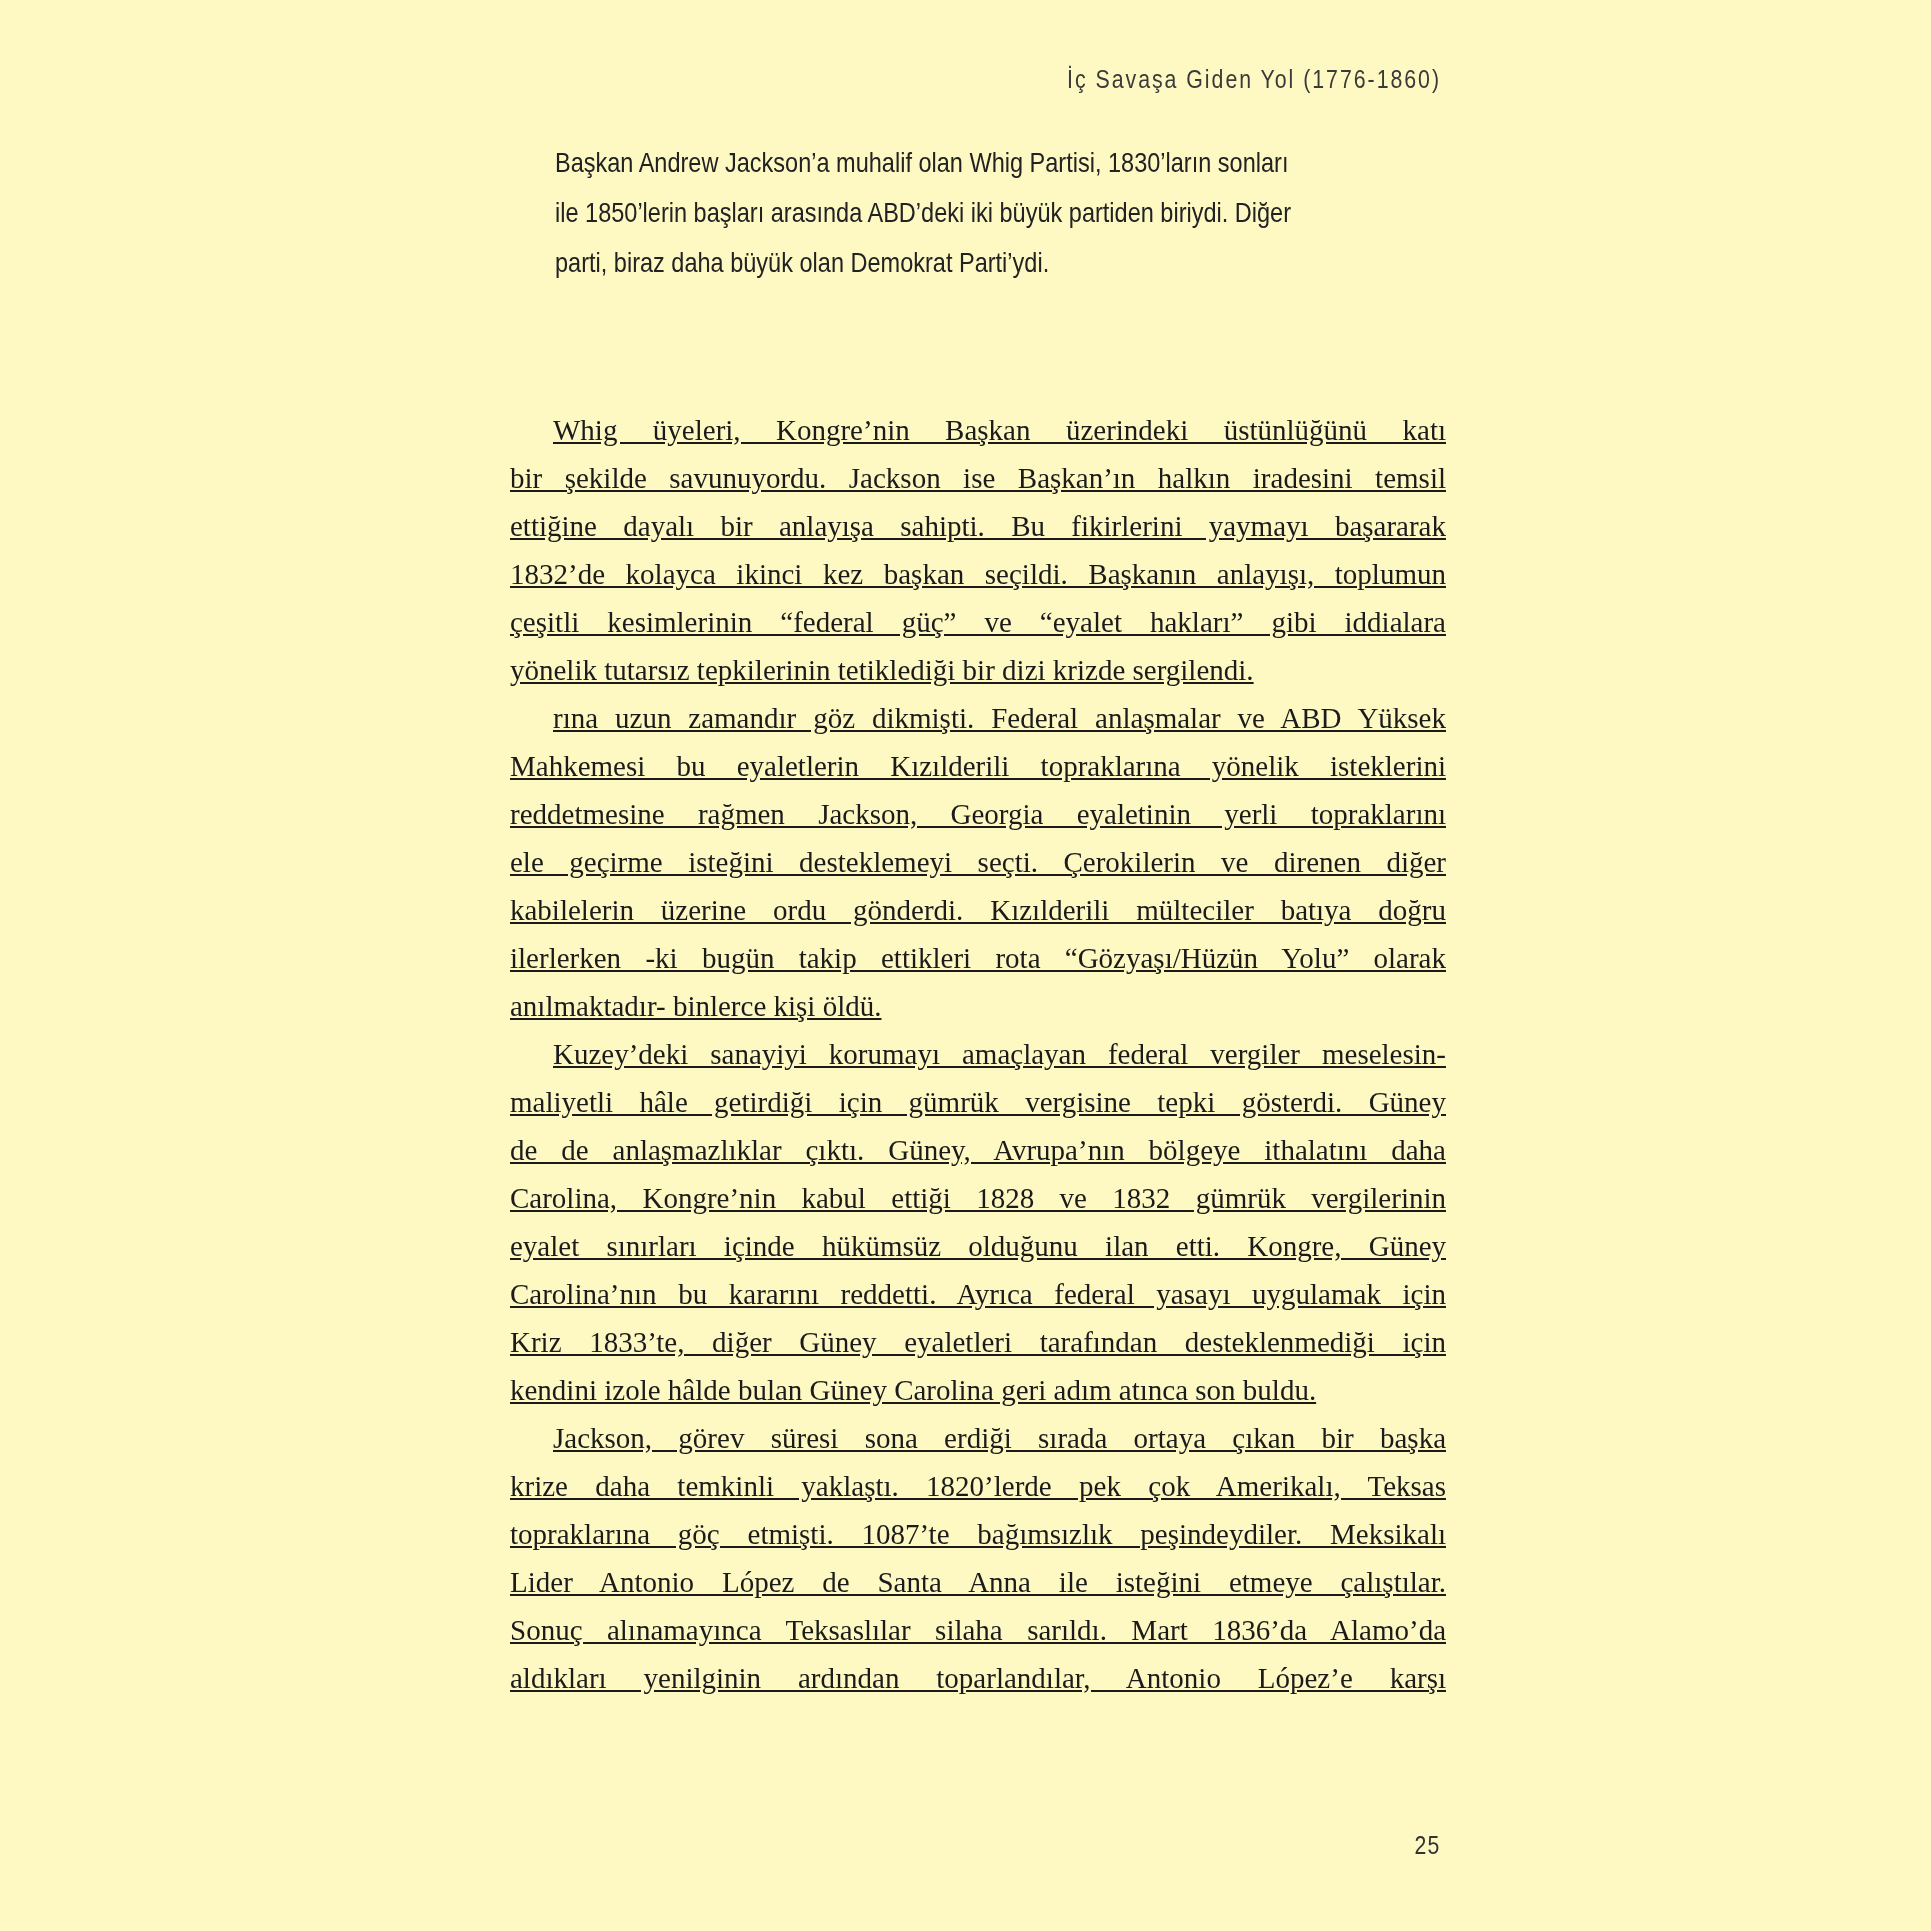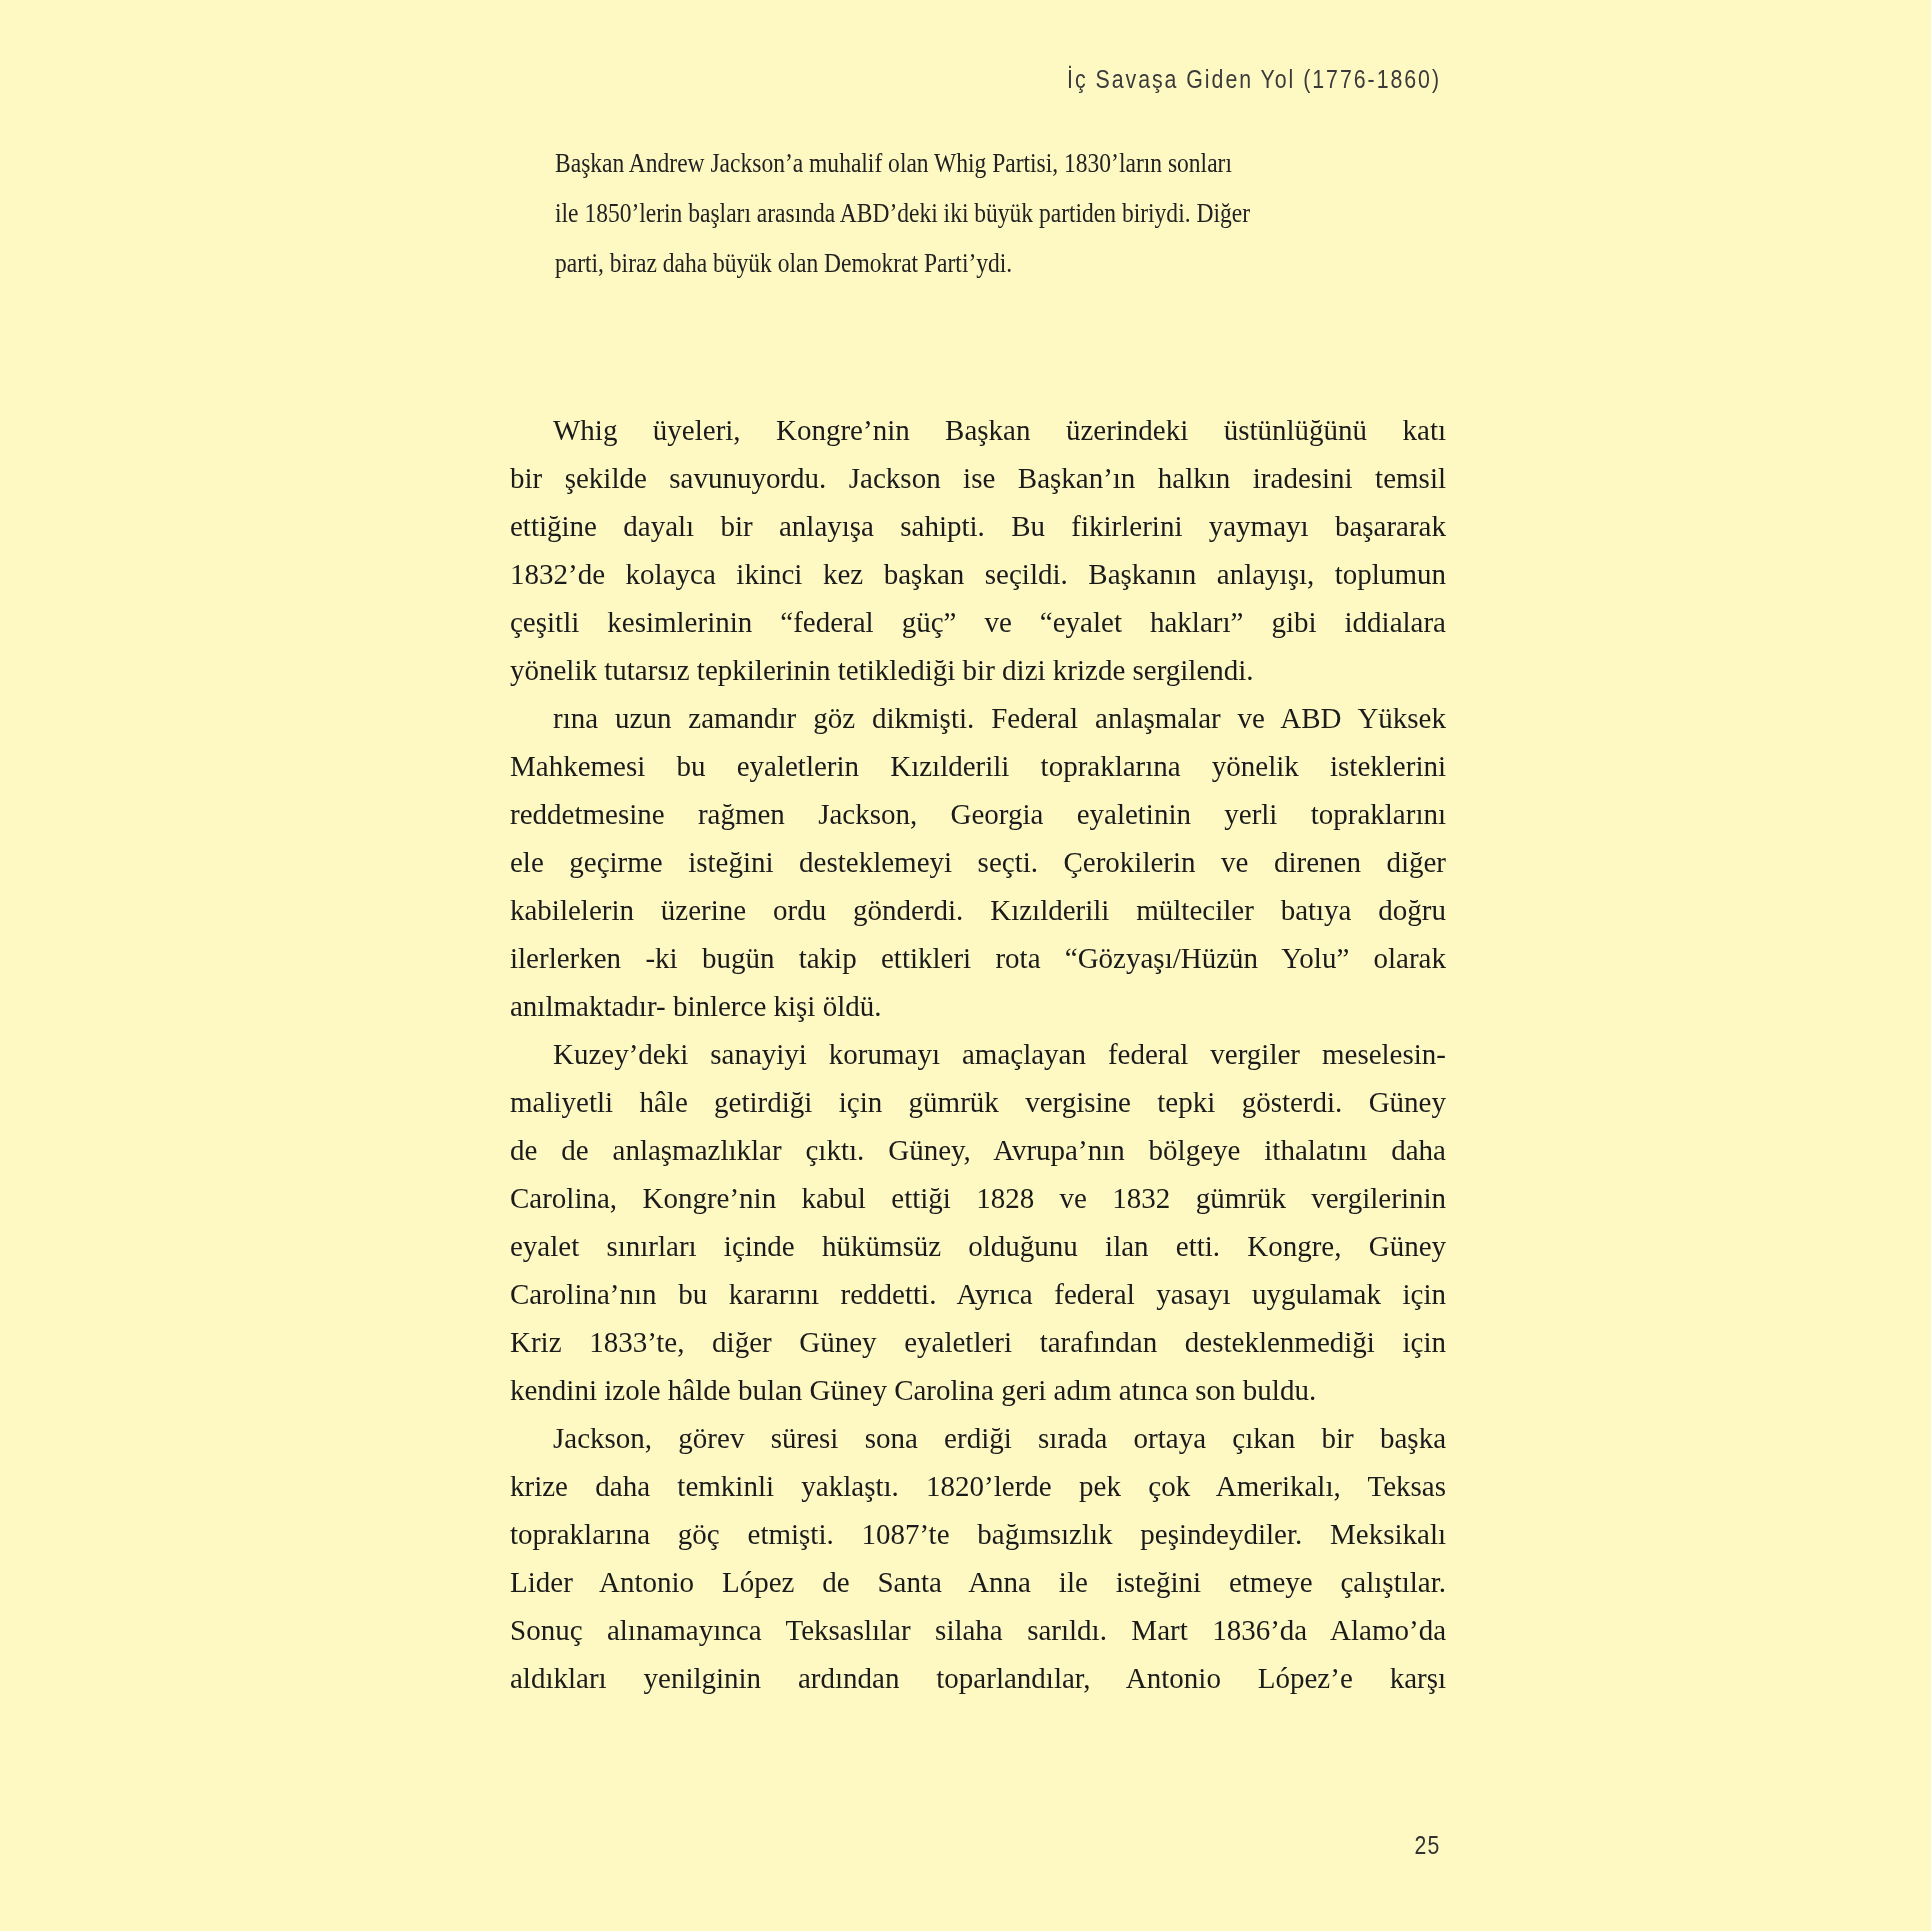--- a/index.html
+++ b/index.html
@@ -25,21 +25,21 @@
     white-space: nowrap;
     transform: scaleX(0.82);
     transform-origin: 100% 50%;
   }
   
   .intro {
     position: absolute;
     left: 555px;
     top: 138px;
     width: 850px;
-    font-family: Liberation Serif, serif;
+    font-family: Liberation Sans, sans-serif;
     font-size: 28px;
     color: #222222;
   }
   .intro-line {
     line-height: 50px;
     white-space: nowrap;
     transform: scaleX(0.84);
     transform-origin: 0 50%;
   }
   
@@ -47,20 +47,21 @@
     position: absolute;
     left: 510px;
     top: 406px;
     width: 936px;
     font-size: 29px;
     line-height: 48px;
   }
   .line {
     text-align: justify;
     text-align-last: justify;
+    text-decoration: underline;
   }
   .line.endline {
     text-align-last: left;
   }
   .para .line:first-child { text-indent: 43px; }
   
   .page-number {
     position: absolute;
     top: 1831px;
     right: 490px;

